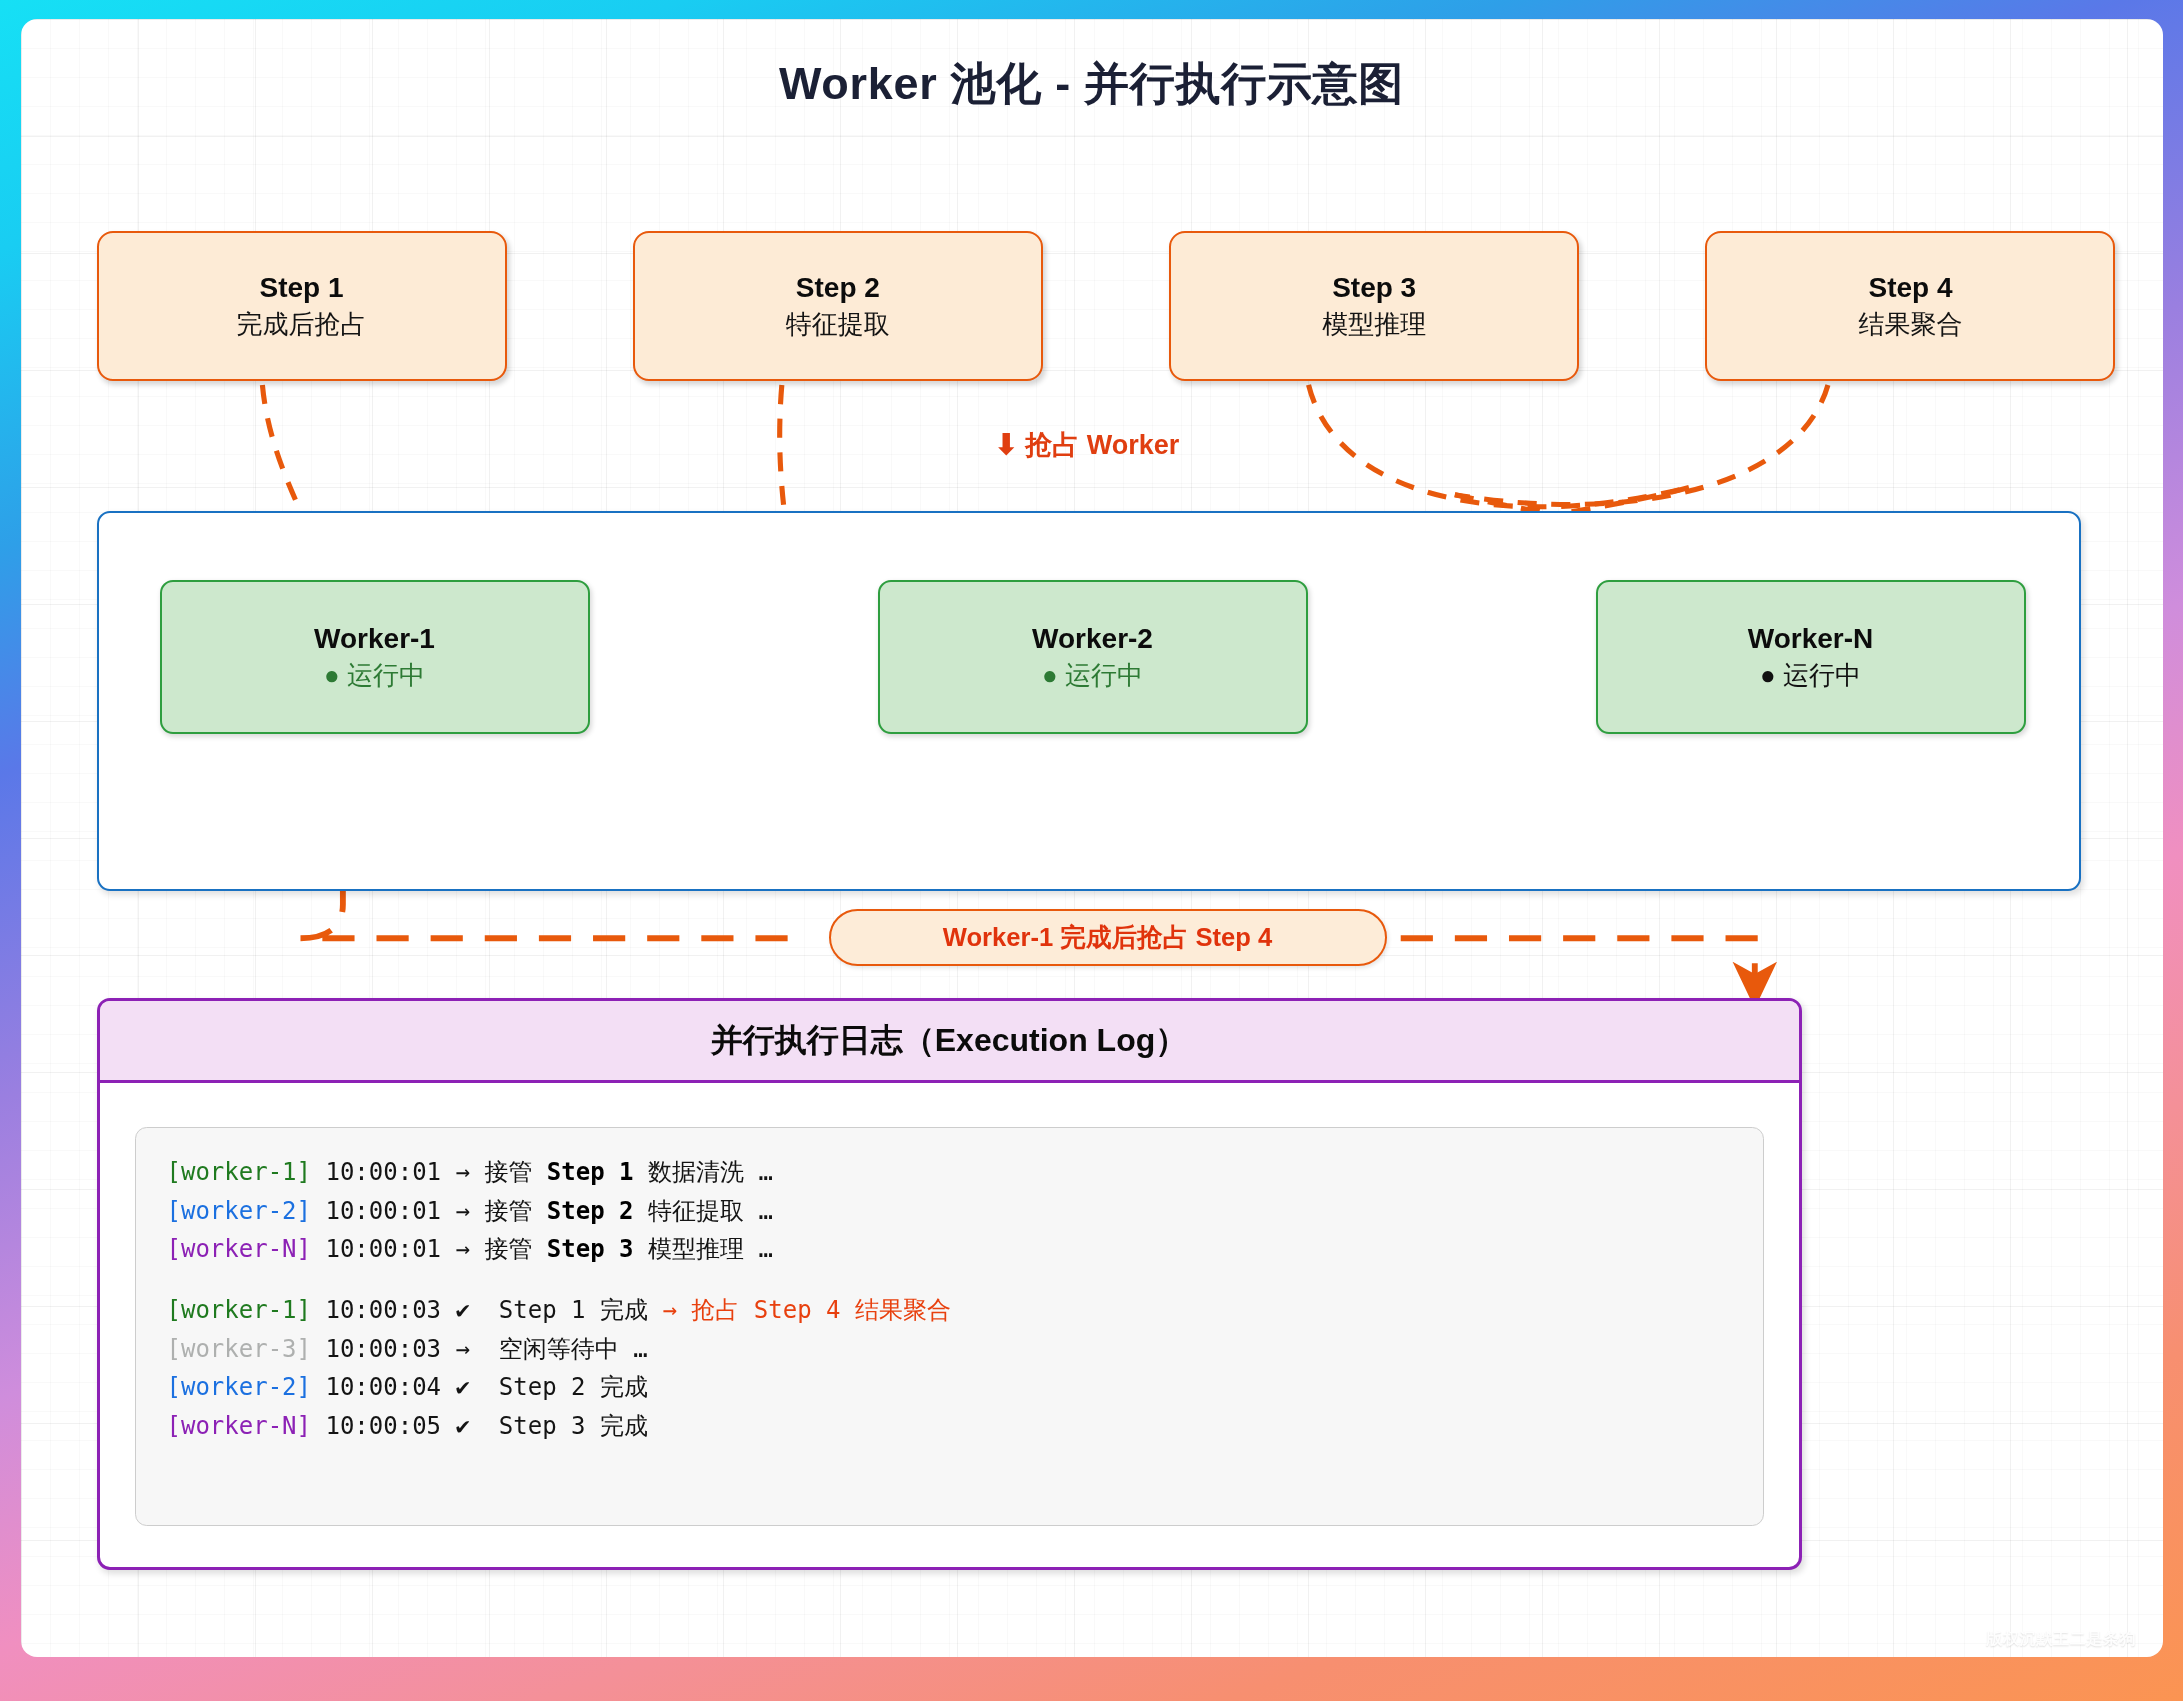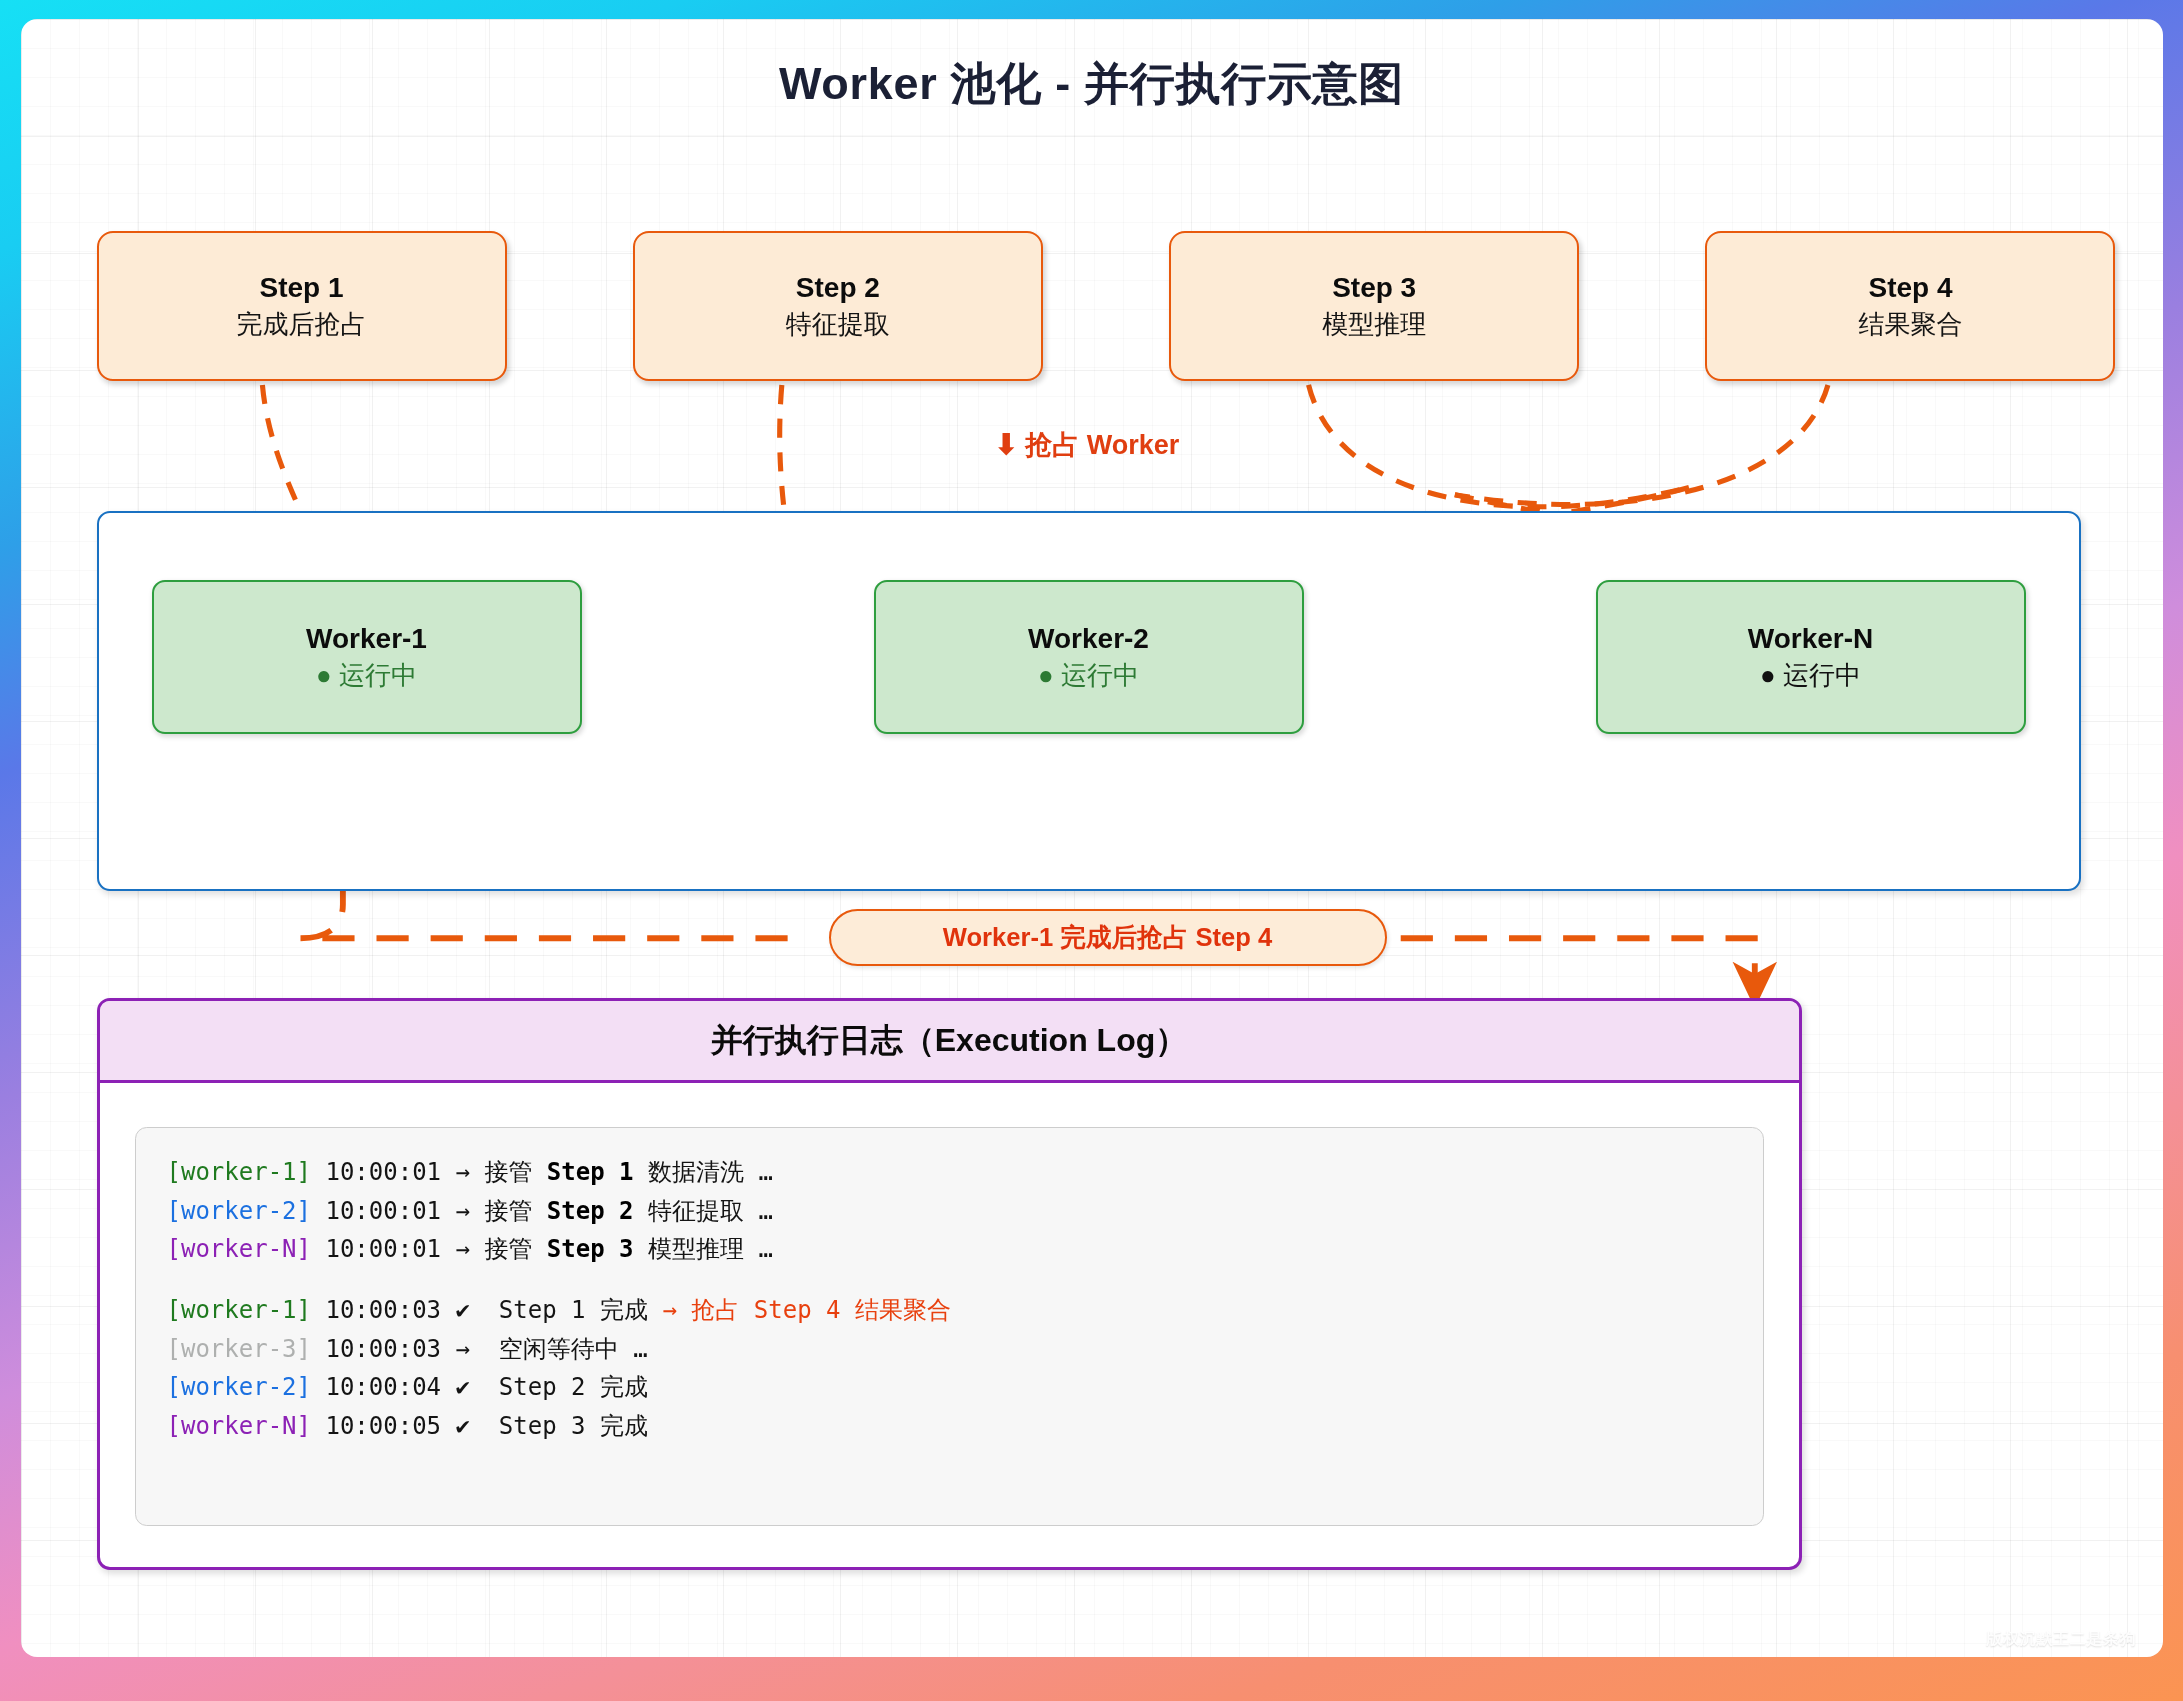--- a/index.html
+++ b/index.html
@@ -156,20 +156,21 @@
     color: #0b0b0b;
   }
   #pool-body {
     position: relative;
     height: 288px;
     display: flex;
     align-items: center;
     justify-content: space-between;
     padding: 0 53px;
     z-index: 12;
+    margin-left: 8px;
   }
   .worker-box {
     width: 430px;
     height: 154px;
     border-radius: 13px;
     display: flex;
     flex-direction: column;
     align-items: center;
     justify-content: center;
     box-shadow: 1.5px 2.9px 5.1px rgba(0,0,0,0.15);

